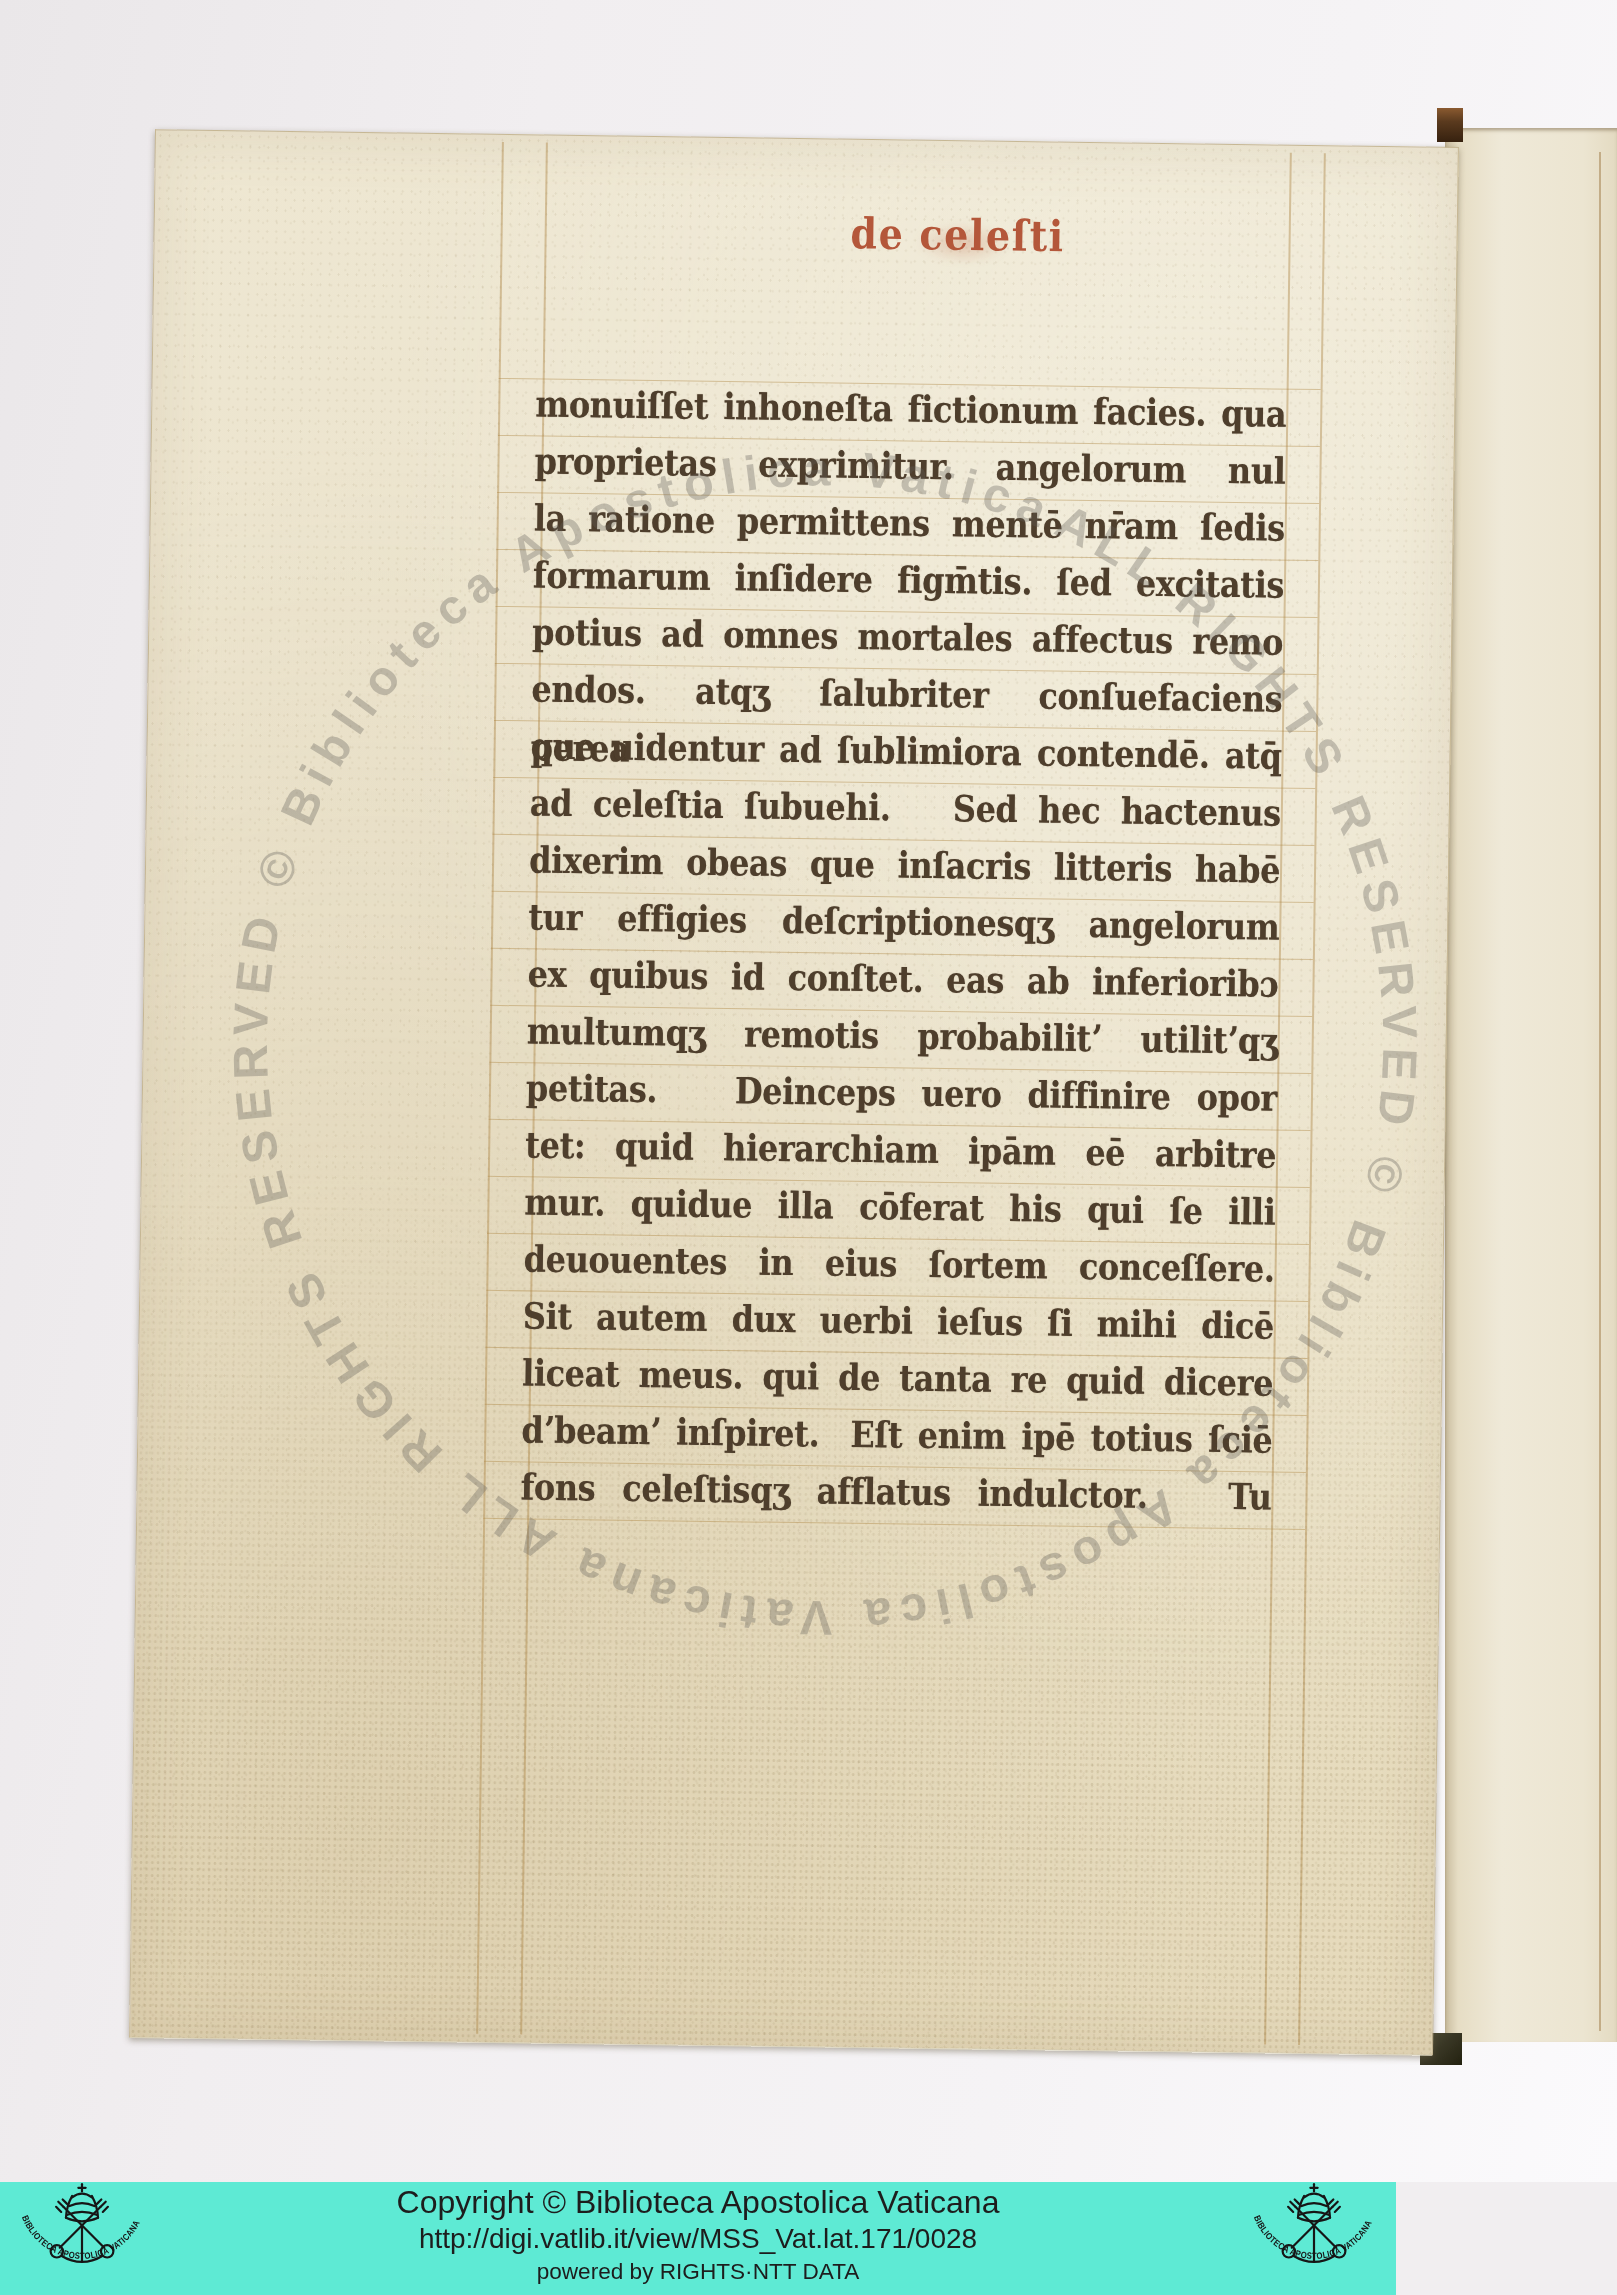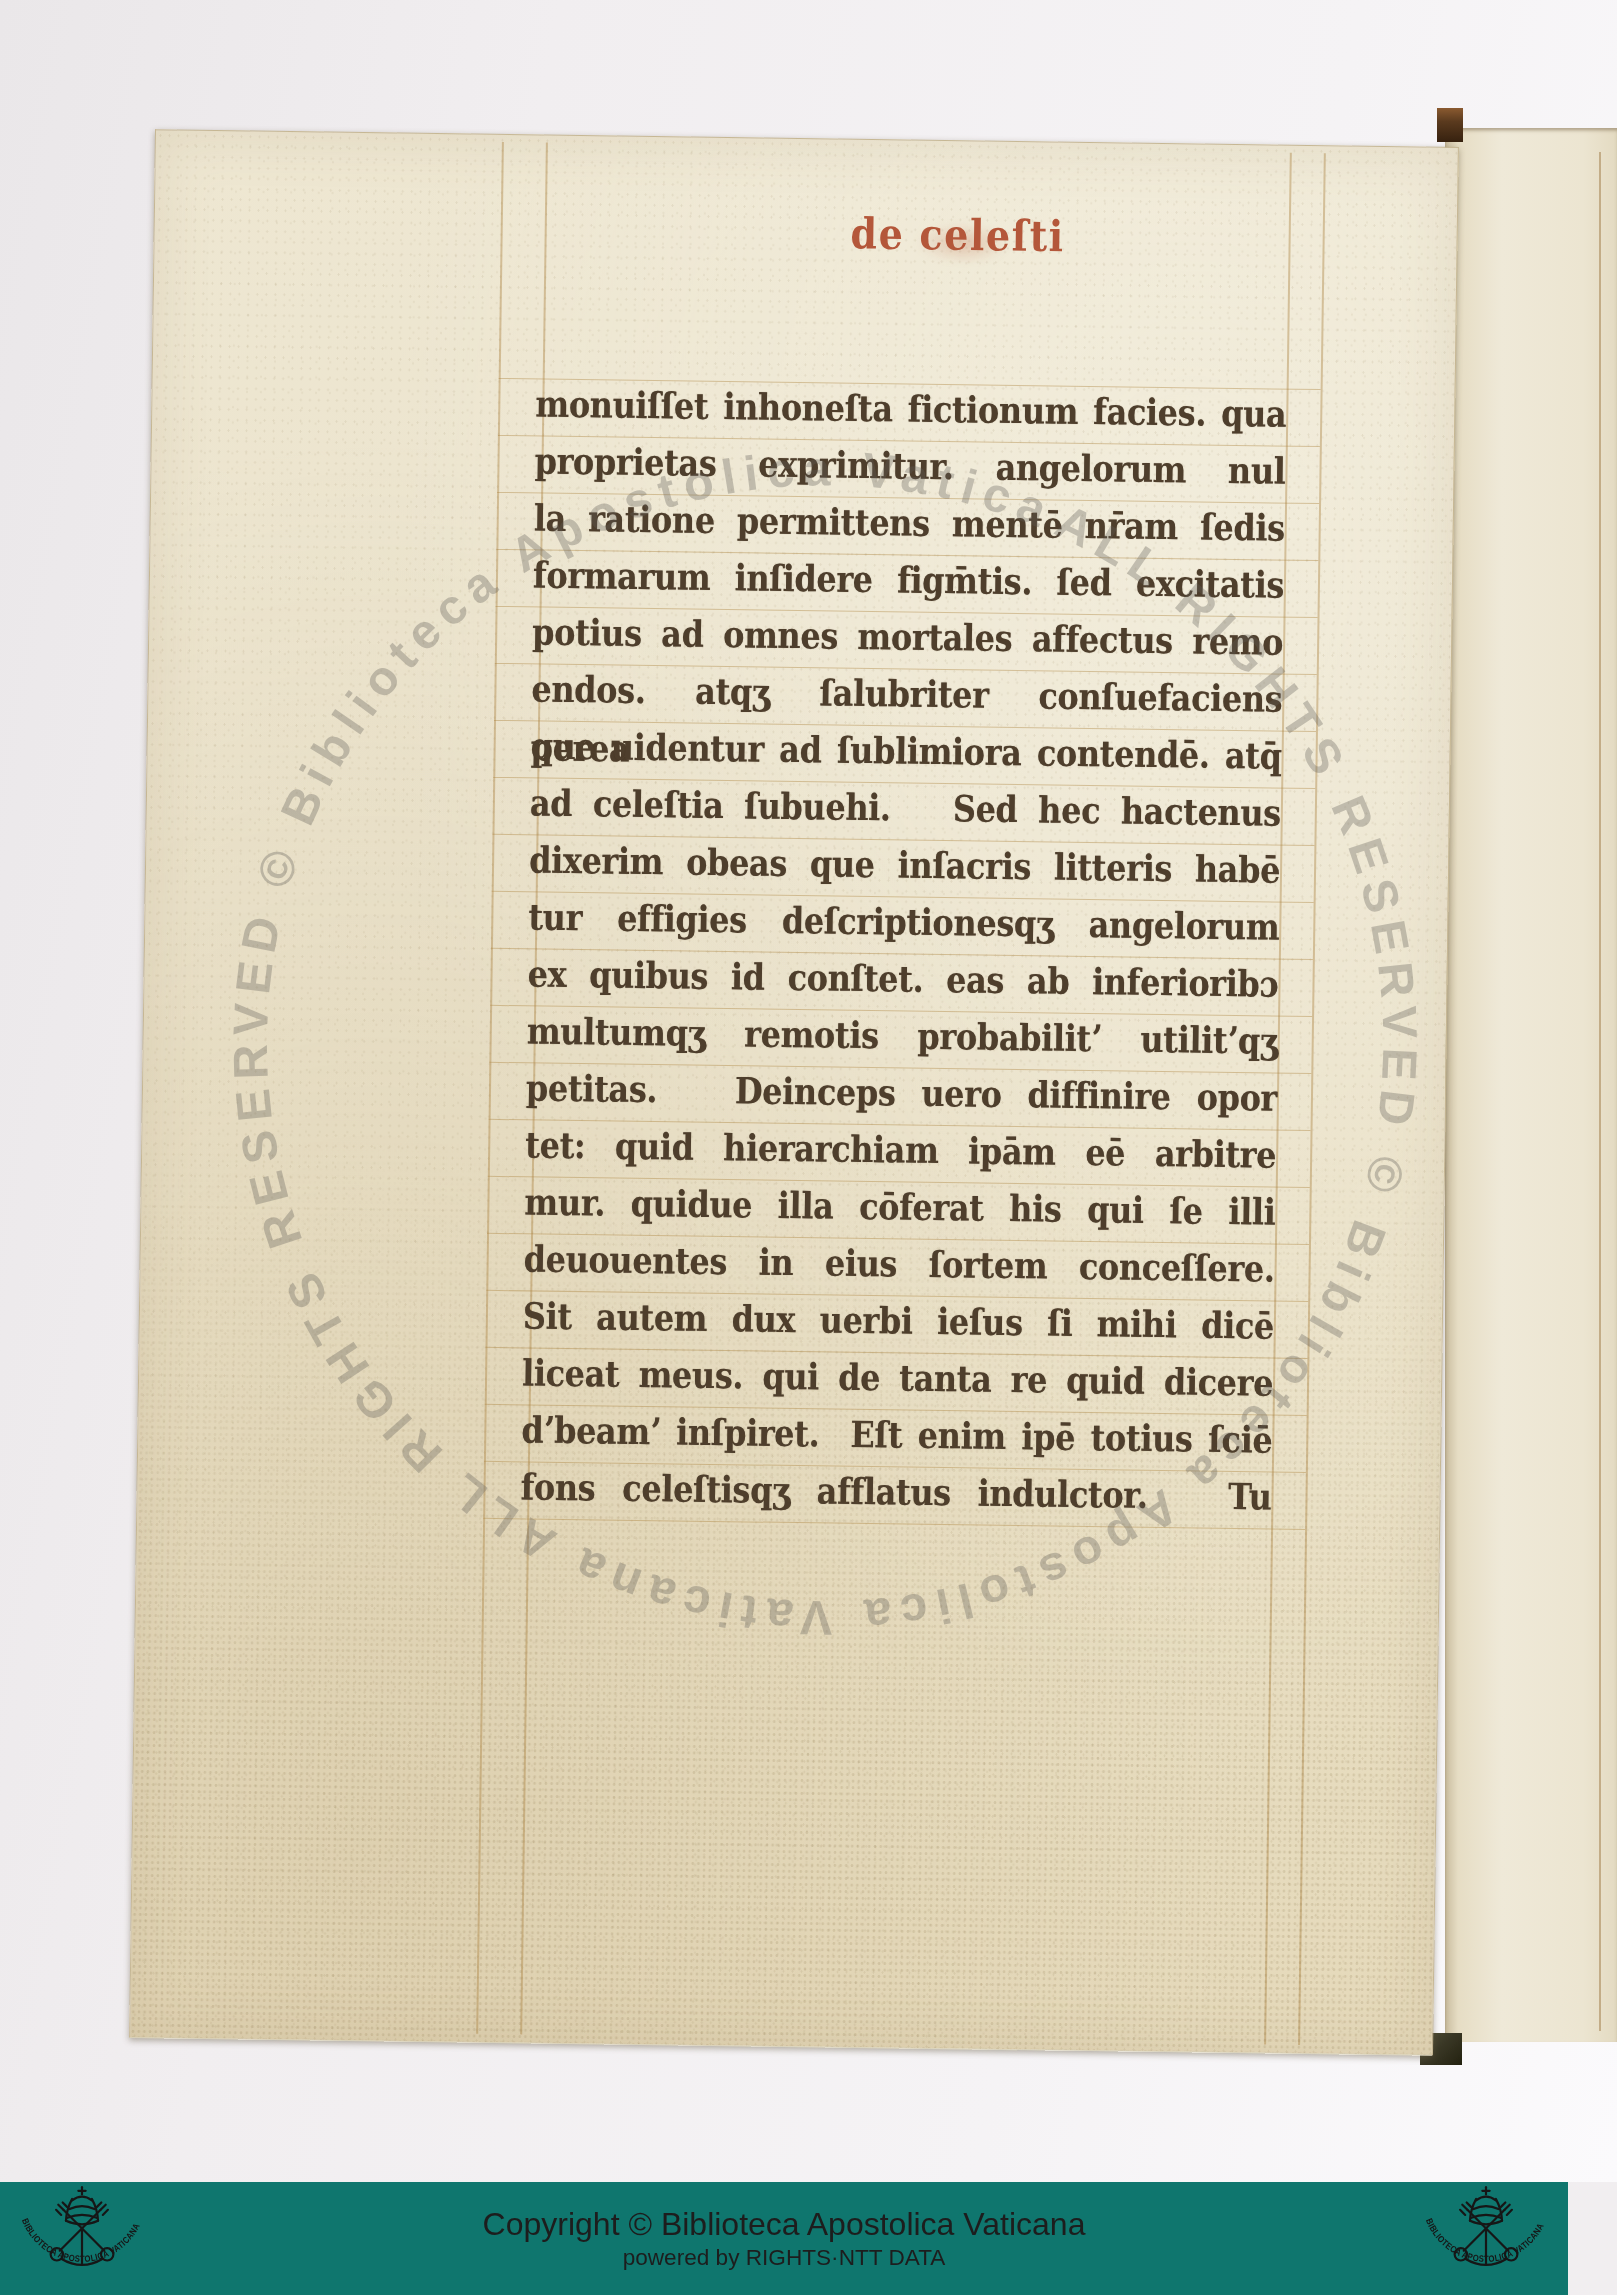--- a/index.html
+++ b/index.html
@@ -63,22 +63,22 @@
         transform:scaleY(1.13);transform-origin:50% 50%;
         text-align:justify;text-align-last:justify;
         text-shadow:0 0 0.8px rgba(62,46,26,.45);}
 
   
   .wm{position:absolute;left:0;top:0;pointer-events:none;filter:blur(0.7px);}
   .wm text{font-family:"Liberation Sans",sans-serif;font-size:60px;font-weight:bold;
         letter-spacing:10.5px;fill:rgba(98,93,87,.33);}
 
   
-  .footer{position:absolute;left:0;top:2182px;width:1568px;height:113px;background:#0f766e;
-        display:flex;align-items:center;justify-content:space-between;}
+  .footer{position:absolute;left:0;top:2182px;width:1396px;height:113px;background:#5eead4;
+        display:flex;align-items:flex-start;justify-content:space-between;}
   .flogo{width:154px;height:108px;flex:0 0 auto;margin:0 4.9px;}
   .fcenter{flex:1 1 auto;text-align:center;color:#1d1d1d;padding-top:1.6px;}
   .fc1{font-size:32px;line-height:37px;}
   .fc2{font-size:28px;line-height:36px;}
   .fc3{font-size:22.6px;line-height:29px;}
   .logo-sym text{font-family:"Liberation Sans",sans-serif;font-weight:bold;fill:#161616;}
 </style>
 </head>
 <body>
 
@@ -189,20 +189,21 @@
       </symbol>
     </defs>
   </svg>
 
   <div class="footer">
     <svg class="flogo" viewBox="0 0 185 148">
       <use href="#vatlogo" xlink:href="#vatlogo"></use>
     </svg>
     <div class="fcenter">
       <div class="fc1">Copyright © Biblioteca Apostolica Vaticana</div>
+      <div class="fc2">http://digi.vatlib.it/view/MSS_Vat.lat.171/0028</div>
       <div class="fc3">powered by RIGHTS·NTT DATA</div>
     </div>
     <svg class="flogo" viewBox="0 0 185 148">
       <use href="#vatlogo" xlink:href="#vatlogo"></use>
     </svg>
   </div>
 
 </div>
 
 

